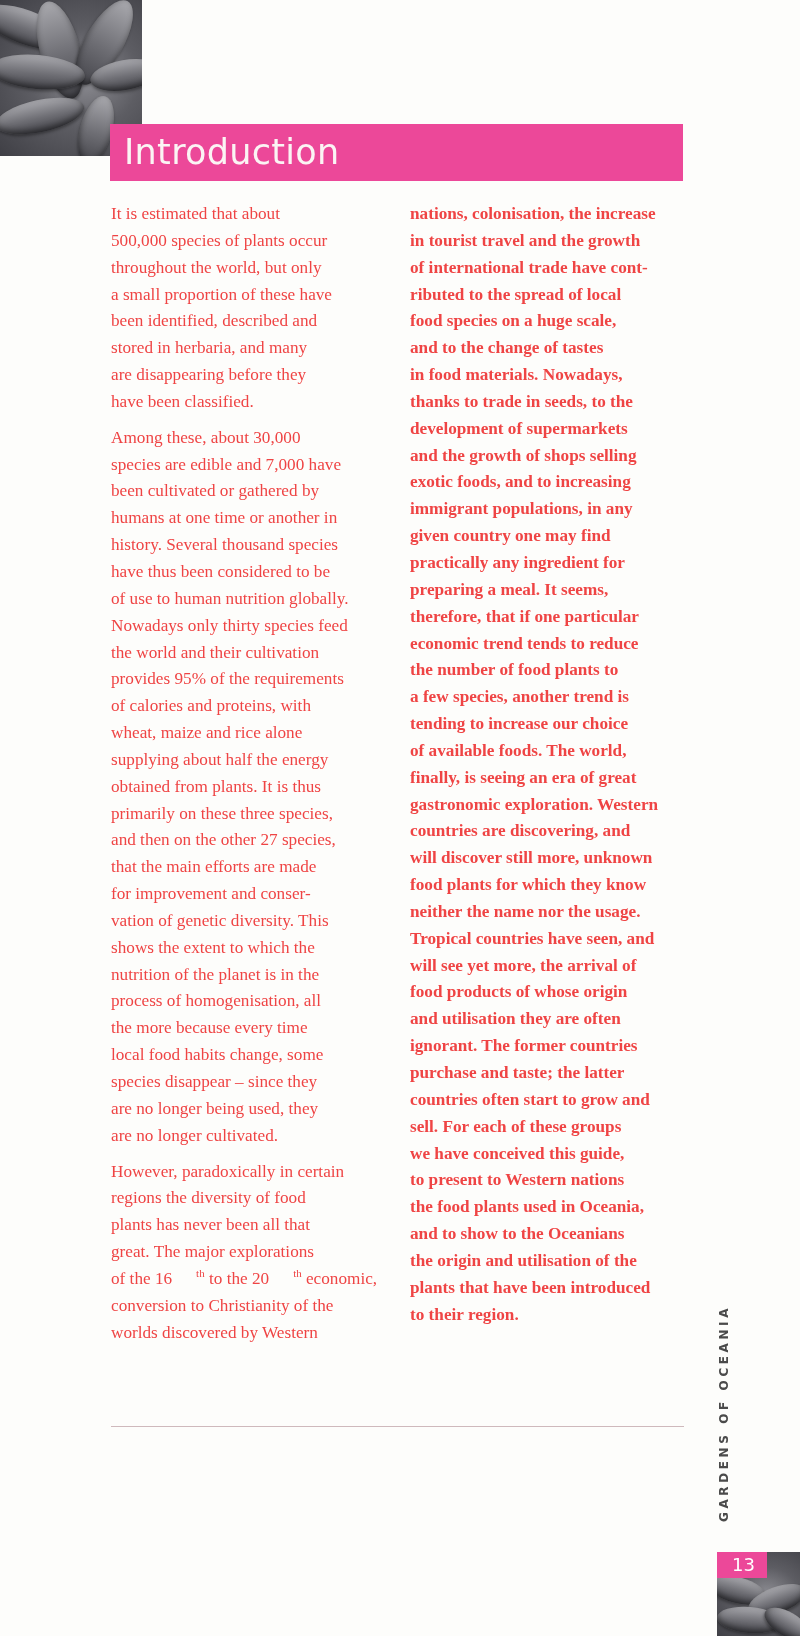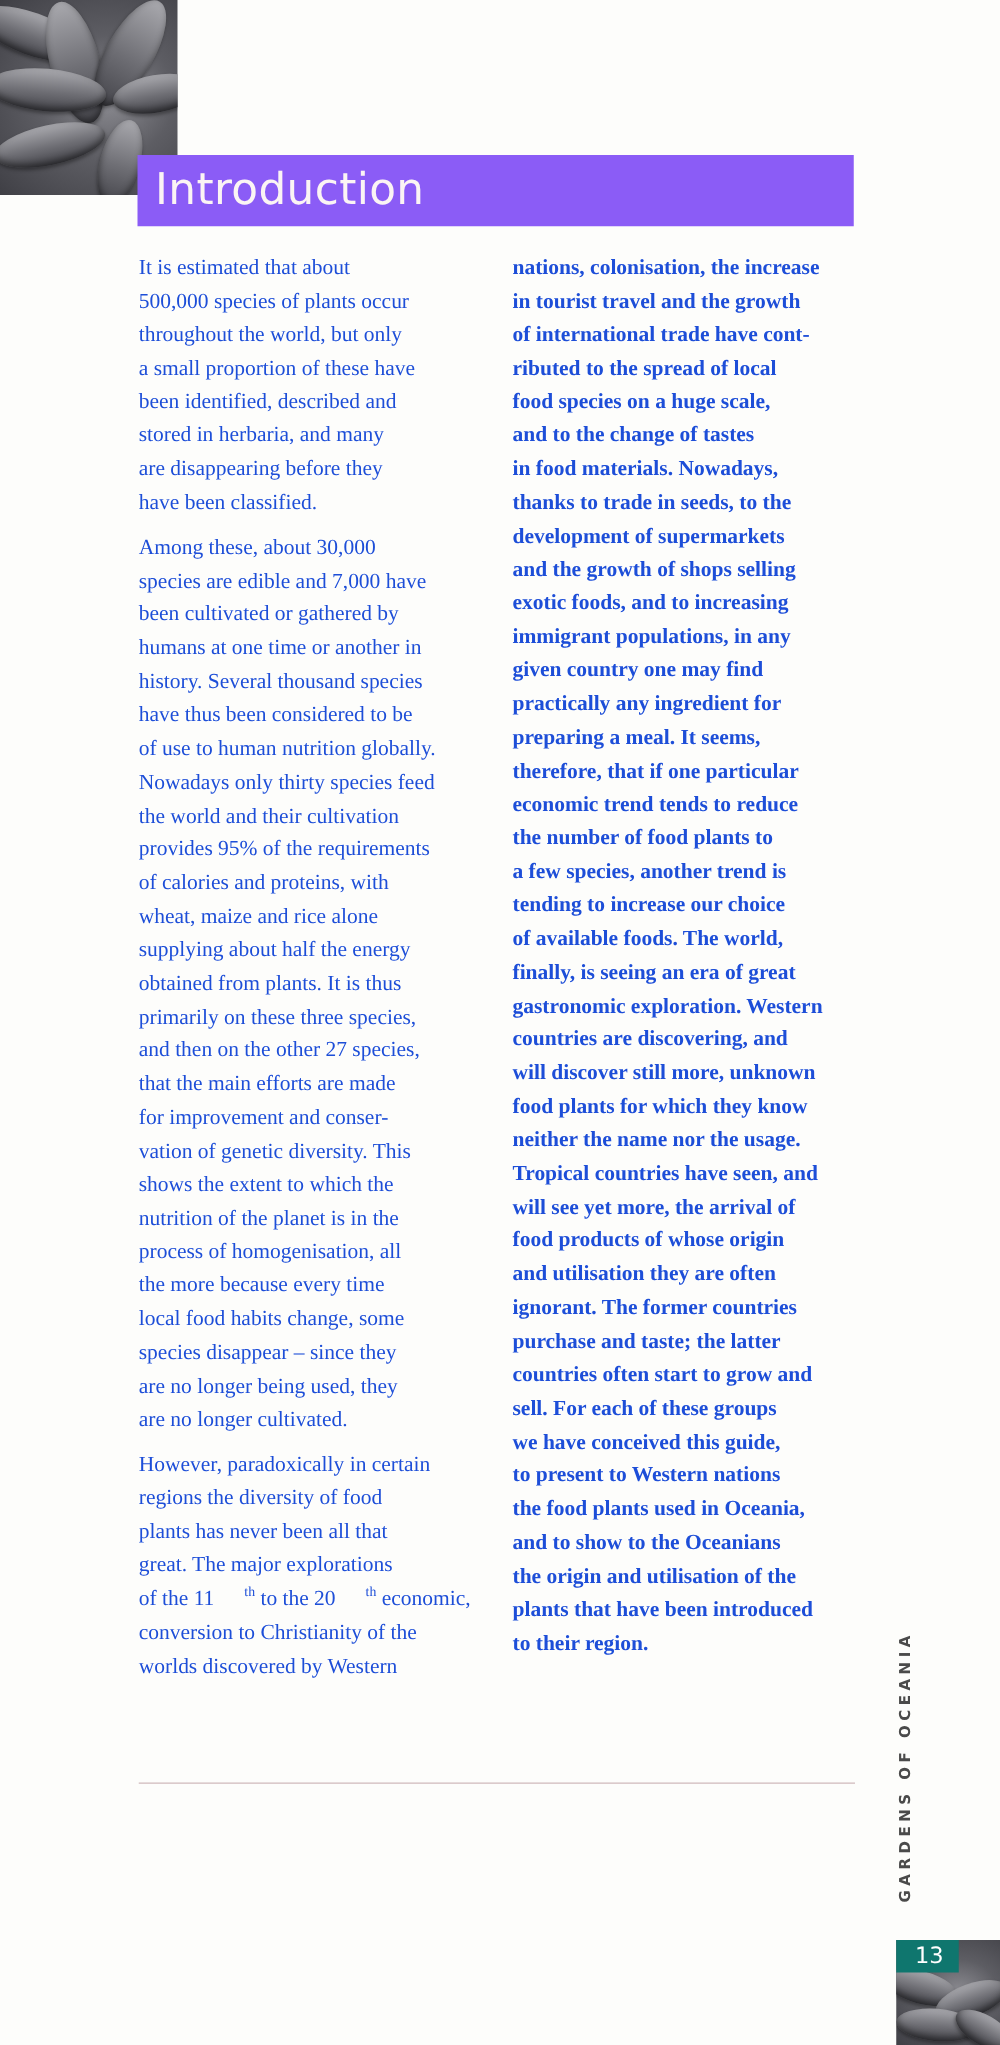--- a/index.html
+++ b/index.html
@@ -16,32 +16,32 @@
   .photo .banana {
     position: absolute; border-radius: 50%;
     background: linear-gradient(180deg, #a9a9ae 0%, #6e6e74 55%, #44444a 100%);
     box-shadow: inset 0 -3px 6px rgba(0,0,0,0.45), 0 2px 3px rgba(0,0,0,0.35);
   }
   #photo-top { left: 0; top: 0; width: 142px; height: 156px; }
   #photo-bottom { left: 717px; top: 1552px; width: 83px; height: 84px; }
 
   .title-bar {
     position: absolute; left: 110px; top: 124px; width: 573px; height: 57px;
-    background: #8b5cf6;
+    background: #ec4899;
   }
   .title-bar span {
     position: absolute; left: 14px; top: 8px;
     font-family: "DejaVu Sans", "Liberation Sans", sans-serif;
     font-size: 35px; color: #fbf4f4; letter-spacing: 0.3px;
   }
 
   .col {
     position: absolute; top: 201px; width: 290px;
     font-size: 17.2px; line-height: 26.85px;
-    color: #1d4ed8;
+    color: #ef4444;
   }
   #col-left { left: 111px; }
   #col-right { left: 410px; font-weight: bold; }
   .col p { margin: 0 0 9px 0; white-space: pre-line; }
   .col sup { font-size: 11px; line-height: 0; margin-left: 24px; }
 
   .rule {
     position: absolute; left: 111px; top: 1426px; width: 573px; height: 1px;
     background: #cfb9bc;
   }
@@ -49,21 +49,21 @@
   .side-label {
     position: absolute; left: 717px; top: 1522px;
     transform-origin: 0 0; transform: rotate(-90deg);
     font-family: "DejaVu Sans", "Liberation Sans", sans-serif;
     font-weight: bold; font-size: 12px; letter-spacing: 3.6px;
     color: #4a4a4a; white-space: nowrap;
   }
 
   .page-num {
     position: absolute; left: 717px; top: 1552px; width: 50px; height: 26px;
-    background: #0f766e; z-index: 2;
+    background: #ec4899; z-index: 2;
   }
   .page-num span {
     position: absolute; left: 15px; top: 2px;
     font-family: "DejaVu Sans", "Liberation Sans", sans-serif;
     font-size: 18px; color: #ffffff;
   }
 </style>
 </head>
 <body>
 
@@ -114,21 +114,21 @@
 process of homogenisation, all
 the more because every time
 local food habits change, some
 species disappear – since they
 are no longer being used, they
 are no longer cultivated.</p>
   <p style="margin-bottom:0"><span>However, paradoxically in certain
 regions the diversity of food
 plants has never been all that
 great. The major explorations</span>
-<span><span>of the 11</span><sup>th</sup><span> to the 20</span><sup>th</sup><span> economic,</span></span>
+<span><span>of the 16</span><sup>th</sup><span> to the 20</span><sup>th</sup><span> economic,</span></span>
 <span>conversion to Christianity of the
 worlds discovered by Western</span></p>
 </div>
 
 <div id="col-right" class="col">
   <p>nations, colonisation, the increase
 in tourist travel and the growth
 of international trade have cont-
 ributed to the spread of local
 food species on a huge scale,

